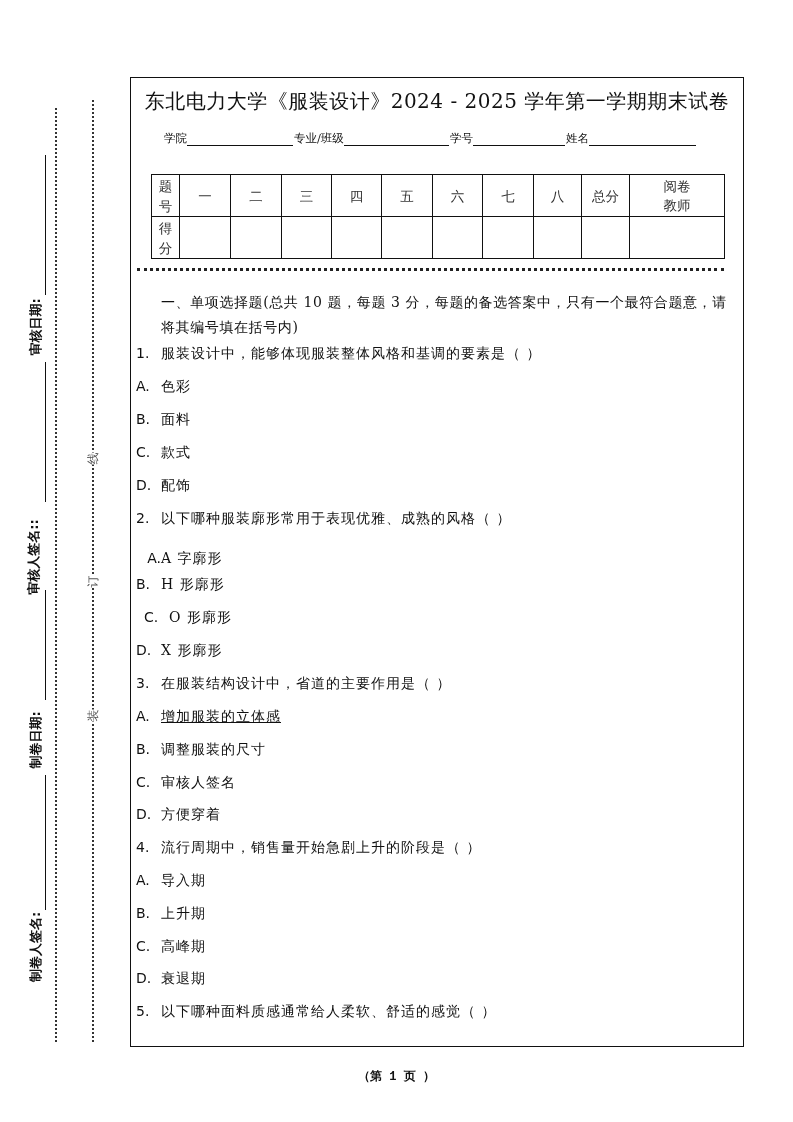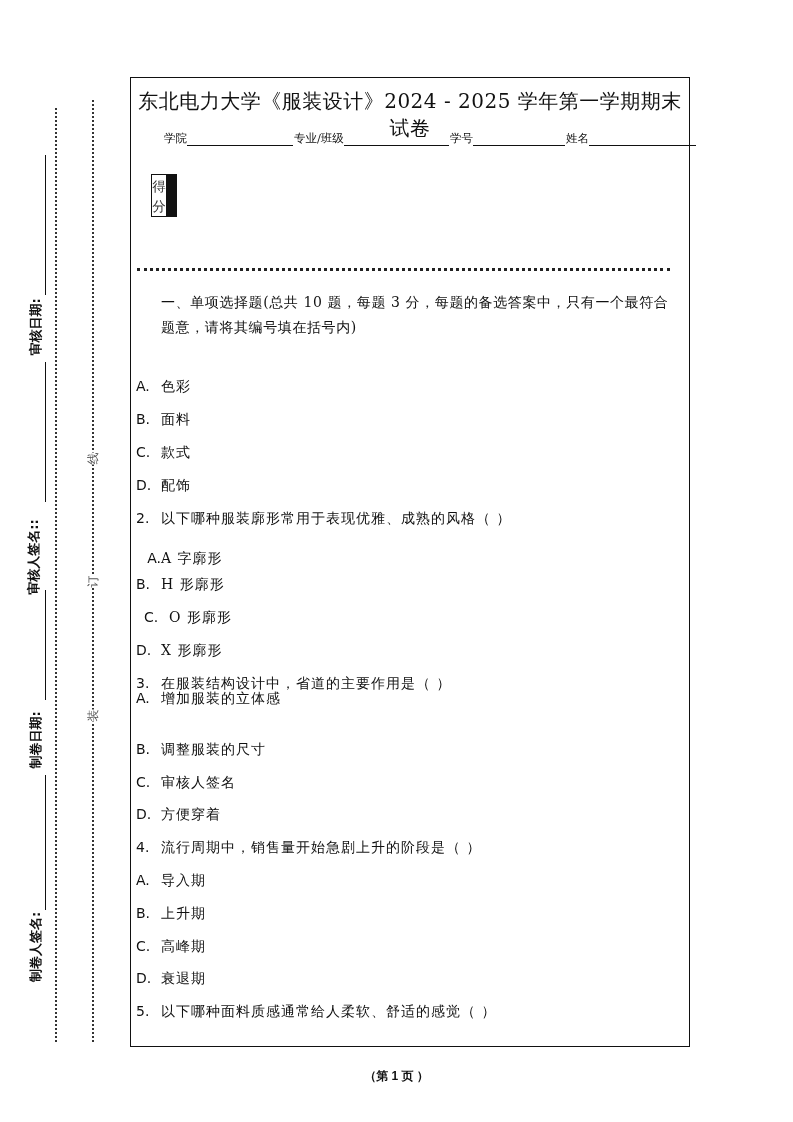--- a/index.html
+++ b/index.html
@@ -9,21 +9,21 @@
   
   .vdots { position: absolute; width: 0; border-left: 2px dotted #333; }
   .sig-line { position: absolute; width: 0; border-left: 1px solid #111; }
   .sig-label { position: absolute; transform: rotate(-90deg); transform-origin: center center;
                font-family: "DejaVu Sans", "Liberation Sans", sans-serif; font-weight: bold;
                font-size: 13px; white-space: nowrap; color: #111; }
   .bind-char { position: absolute; transform: rotate(-90deg); font-size: 12px; color: #555;
                background: #fff; padding: 2px 0; font-family: "DejaVu Serif", serif; }
 
   
-  .frame { position: absolute; left: 130px; top: 77px; width: 560px; height: 970px;
+  .frame { position: absolute; left: 130px; top: 77px; width: 614px; height: 970px;
            border: 1px solid #111; box-sizing: border-box; }
   .title { position: absolute; left: 0; right: 0; top: 10px; text-align: center;
            font-size: 20px; letter-spacing: 0.5px; font-family: "DejaVu Serif", "Liberation Serif", serif; }
   .fields { position: absolute; left: 33px; top: 53px; font-size: 11.5px; display: flex; align-items: flex-end;
             font-family: "DejaVu Serif", serif; }
   .fields .lbl { white-space: nowrap; }
   .fields .blank { display: inline-block; border-bottom: 1px solid #111; height: 14px; margin-right: 1px; }
 
   table.score { position: absolute; left: 20px; top: 96px; border-collapse: collapse;
                 font-size: 13.5px; font-family: "DejaVu Serif", serif; }
@@ -32,21 +32,21 @@
   .rule { position: absolute; left: 6px; right: 19px; top: 190px; border-top: 3px dotted #222; }
 
   .q { position: absolute; left: 5px; font-size: 14px; white-space: nowrap;
        font-family: "DejaVu Serif", serif; letter-spacing: 1px; }
   .q .num { display: inline-block; width: 25px; font-family: "DejaVu Sans", "Liberation Sans", sans-serif;
             letter-spacing: 0; }
   .section { position: absolute; left: 5px; right: 10px; top: 212px; font-size: 14px; line-height: 25px;
              letter-spacing: 0.6px; margin-left: 25px; }
 
   .footer { position: absolute; left: 0; width: 793px; top: 1068px; text-align: center; font-size: 12px;
-            font-weight: bold; font-family: Liberation Sans, sans-serif; }
+            font-weight: bold; font-family: Liberation Mono, monospace; }
 </style>
 </head>
 <body>
 
 <div>
   <div class="vdots" style="left:55px; top:108px; height:934px;"></div>
   <div class="vdots" style="left:92px; top:100px; height:942px;"></div>
 
   <div class="sig-line" style="left:45px; top:155px; height:140px;"></div>
   <div class="sig-line" style="left:45px; top:362px; height:140px;"></div>
@@ -72,53 +72,67 @@
     <span class="lbl">专业/班级</span>
     <span class="blank" style="width:105px;"></span>
     <span class="lbl">学号</span>
     <span class="blank" style="width:92px;"></span>
     <span class="lbl">姓名</span>
     <span class="blank" style="width:107px;"></span>
   </div>
 
   <table class="score">
     <tbody>
+        <tr style="height:42px;">
+      <td style="width:27px;"><span style="display:inline-block;width:14px;line-height:20px;white-space:normal;">题号</span></td>
+      <td style="width:50px;">一</td>
+      <td style="width:50px;">二</td>
+      <td style="width:49px;">三</td>
+      <td style="width:49px;">四</td>
+      <td style="width:50px;">五</td>
+      <td style="width:49px;">六</td>
+      <td style="width:50px;">七</td>
+      <td style="width:47px;">八</td>
+      <td style="width:47px;">总分</td>
+      <td style="width:94px;"><span style="display:inline-block;width:30px;white-space:normal;line-height:19px;">阅卷教师</span></td>
+    </tr>
     <tr style="height:42px;">
       <td><span style="display:inline-block;width:14px;line-height:20px;white-space:normal;">得分</span></td>
       <td></td>
       <td></td>
       <td></td>
       <td></td>
       <td></td>
       <td></td>
       <td></td>
       <td></td>
       <td></td>
       <td></td>
     </tr>
   </tbody>
     </table>
 
   <div class="rule"></div>
 
   <div class="section">一、单项选择题(总共 10 题，每题 3 分，每题的备选答案中，只有一个最符合题意，请将其编号填在括号内)</div>
 
+  <div class="q" style="top:267px;"><span class="num">1.</span><span>服装设计中，能够体现服装整体风格和基调的要素是（   ）</span></div>
   <div class="q" style="top:300px;"><span class="num">A.</span><span>色彩</span></div>
   <div class="q" style="top:333px;"><span class="num">B.</span><span>面料</span></div>
   <div class="q" style="top:366px;"><span class="num">C.</span><span>款式</span></div>
   <div class="q" style="top:399px;"><span class="num">D.</span><span>配饰</span></div>
 
   <div class="q" style="top:432px;"><span class="num">2.</span><span>以下哪种服装廓形常用于表现优雅、成熟的风格（   ）</span></div>
   <div class="q" style="top:472px;text-align:right;"><span class="num">A.</span><span>A 字廓形</span></div>
   <div class="q" style="top:498px;"><span class="num">B.</span><span>H 形廓形</span></div>
   <div class="q" style="top:531px;margin-left:8px;"><span class="num">C.</span><span>O 形廓形</span></div>
   <div class="q" style="top:564px;"><span class="num">D.</span><span>X 形廓形</span></div>
 
   <div class="q" style="top:597px;"><span class="num">3.</span><span>在服装结构设计中，省道的主要作用是（   ）</span></div>
-  <div class="q" style="top:612px;"><span class="num">A.</span><span>增加服装的立体感</span></div>
+  <div class="q" style="top:630px;text-decoration:underline;"><span class="num">A.</span><span>增加服装的立体感</span></div>
   <div class="q" style="top:663px;"><span class="num">B.</span><span>调整服装的尺寸</span></div>
   <div class="q" style="top:696px;"><span class="num">C.</span><span>审核人签名</span></div>
   <div class="q" style="top:728px;"><span class="num">D.</span><span>方便穿着</span></div>
 
   <div class="q" style="top:761px;"><span class="num">4.</span><span>流行周期中，销售量开始急剧上升的阶段是（   ）</span></div>
   <div class="q" style="top:794px;"><span class="num">A.</span><span>导入期</span></div>
   <div class="q" style="top:827px;"><span class="num">B.</span><span>上升期</span></div>
   <div class="q" style="top:860px;"><span class="num">C.</span><span>高峰期</span></div>
   <div class="q" style="top:892px;"><span class="num">D.</span><span>衰退期</span></div>
 

